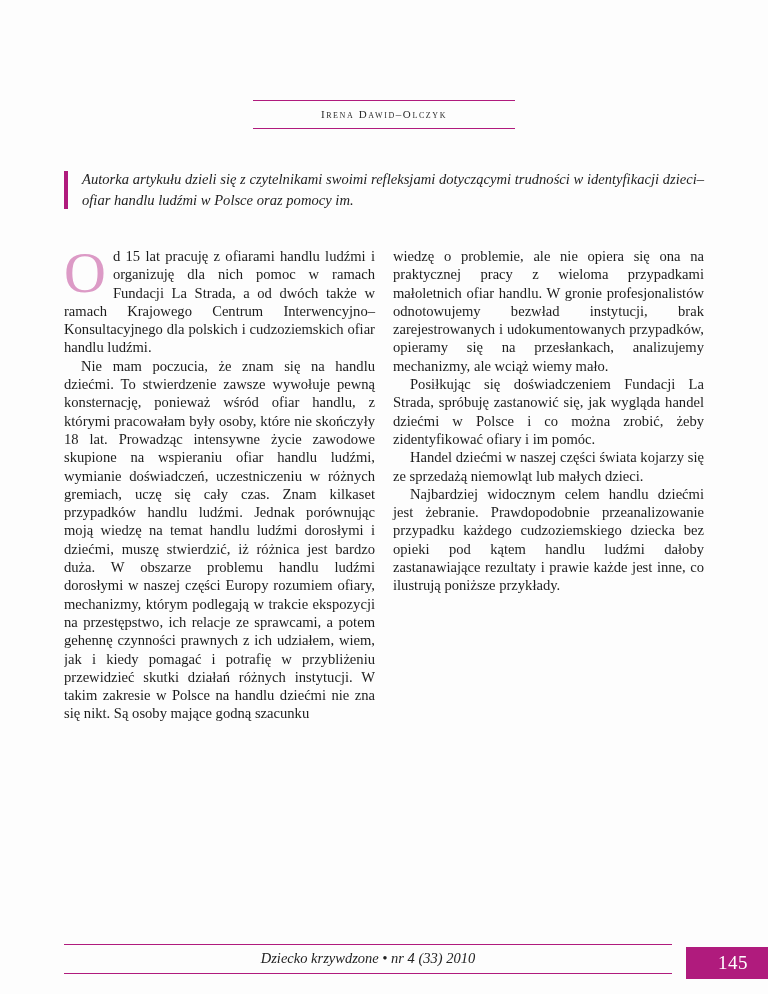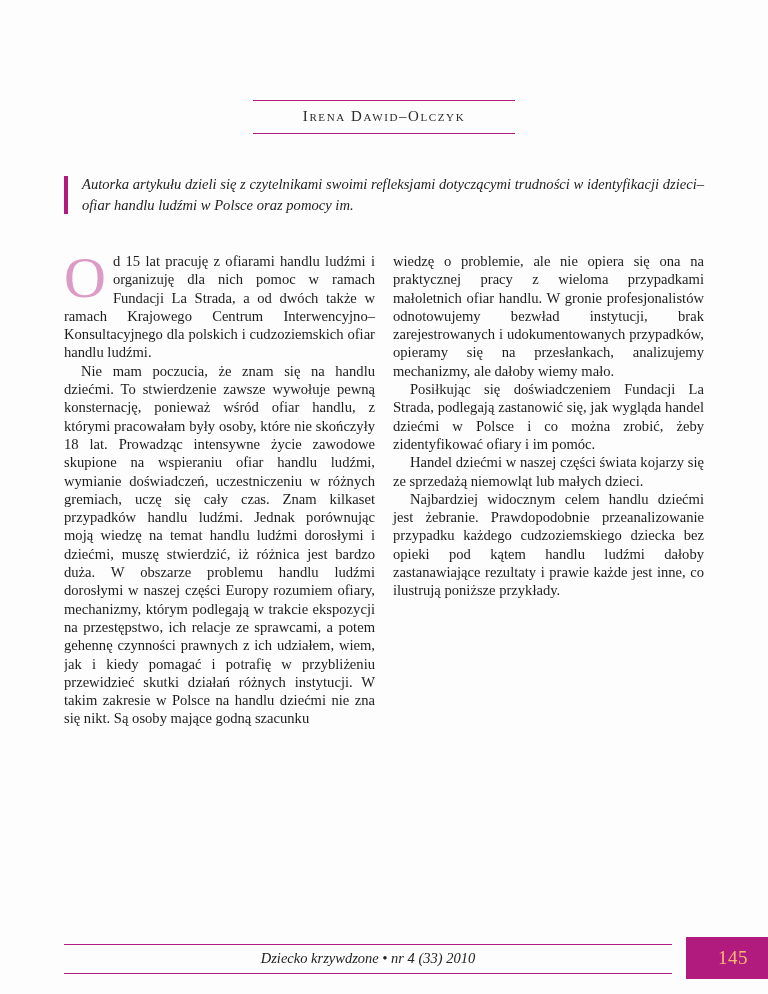--- a/index.html
+++ b/index.html
@@ -24,21 +24,21 @@
     margin: 100px auto 0 auto;
     text-align: center;
   }
   .accent-rule {
     height: 1px;
     background: #b01b7d;
   }
   .author-name {
     font-variant: small-caps;
     letter-spacing: 1.6px;
-    font-size: 15px;
+    font-size: 11px;
     color: #2a2a2a;
     padding: 7px 0 8px 0;
     white-space: nowrap;
   }
   .affiliation {
     margin-top: 24px;
     text-align: center;
     font-style: italic;
     font-size: 14.5px;
     color: #222;
@@ -113,23 +113,23 @@
     font-style: italic;
     font-size: 14.5px;
     color: #222;
     padding: 5px 0 6px 0;
   }
   .page-number-box {
     position: absolute;
     right: 0;
     bottom: 15px;
     width: 82px;
-    height: 42px;
+    height: 32px;
     background: #b01b7d;
-    color: #fdba74;
+    color: #ffffff;
     display: flex;
     align-items: center;
     justify-content: center;
     font-size: 19px;
     letter-spacing: 0.5px;
     padding-left: 12px;
   }
 </style>
 </head>
 <body>
@@ -148,22 +148,22 @@
     <div class="abstract-bar"></div>
     <p class="abstract-text">Autorka artykułu dzieli się z czytelnikami swoimi refleksjami dotyczącymi trudności w identyfikacji dzieci–ofiar handlu ludźmi w Polsce oraz pomocy im.</p>
   </div>
 
   <div class="columns">
     <div class="col">
       <p class="noindent"><span class="dropcap">O</span><span>d 15 lat pracuję z ofiarami handlu ludźmi i organizuję dla nich pomoc w ramach Fundacji La Strada, a od dwóch także w ramach Krajowego Centrum Interwencyjno–Konsultacyjnego dla polskich i cudzoziemskich ofiar handlu ludźmi.</span></p>
       <p>Nie mam poczucia, że znam się na handlu dziećmi. To stwierdzenie zawsze wywołuje pewną konsternację, ponieważ wśród ofiar handlu, z którymi pracowałam były osoby, które nie skończyły 18 lat. Prowadząc intensywne życie zawodowe skupione na wspieraniu ofiar handlu ludźmi, wymianie doświadczeń, uczestniczeniu w różnych gremiach, uczę się cały czas. Znam kilkaset przypadków handlu ludźmi. Jednak porównując moją wiedzę na temat handlu ludźmi dorosłymi i dziećmi, muszę stwierdzić, iż różnica jest bardzo duża. W obszarze problemu handlu ludźmi dorosłymi w naszej części Europy rozumiem ofiary, mechanizmy, którym podlegają w trakcie ekspozycji na przestępstwo, ich relacje ze sprawcami, a potem gehennę czynności prawnych z ich udziałem, wiem, jak i kiedy pomagać i potrafię w przybliżeniu przewidzieć skutki działań różnych instytucji. W takim zakresie w Polsce na handlu dziećmi nie zna się nikt. Są osoby mające godną szacunku</p>
     </div>
     <div class="col">
-      <p class="noindent">wiedzę o problemie, ale nie opiera się ona na praktycznej pracy z wieloma przypadkami małoletnich ofiar handlu. W gronie profesjonalistów odnotowujemy bezwład instytucji, brak zarejestrowanych i udokumentowanych przypadków, opieramy się na przesłankach, analizujemy mechanizmy, ale dałoby wiemy mało.</p>
-      <p>Posiłkując się doświadczeniem Fundacji La Strada, podlegają zastanowić się, jak wygląda handel dziećmi w Polsce i co można zrobić, żeby zidentyfikować ofiary i im pomóc.</p>
+      <p class="noindent">wiedzę o problemie, ale nie opiera się ona na praktycznej pracy z wieloma przypadkami małoletnich ofiar handlu. W gronie profesjonalistów odnotowujemy bezwład instytucji, brak zarejestrowanych i udokumentowanych przypadków, opieramy się na przesłankach, analizujemy mechanizmy, ale wciąż wiemy mało.</p>
+      <p>Posiłkując się doświadczeniem Fundacji La Strada, spróbuję zastanowić się, jak wygląda handel dziećmi w Polsce i co można zrobić, żeby zidentyfikować ofiary i im pomóc.</p>
       <p>Handel dziećmi w naszej części świata kojarzy się ze sprzedażą niemowląt lub małych dzieci.</p>
       <p><span>Najbardziej widocznym celem handlu dziećmi jest </span><span class="bold-term">żebranie</span><span>. Prawdopodobnie przeanalizowanie przypadku każdego cudzoziemskiego dziecka bez opieki pod kątem handlu ludźmi dałoby zastanawiające rezultaty i prawie każde jest inne, co ilustrują poniższe przykłady.</span></p>
     </div>
   </div>
 
   <div class="footer">
     <div class="accent-rule"></div>
     <div class="footer-text">Dziecko krzywdzone • nr 4 (33) 2010</div>
     <div class="accent-rule"></div>
   </div>

